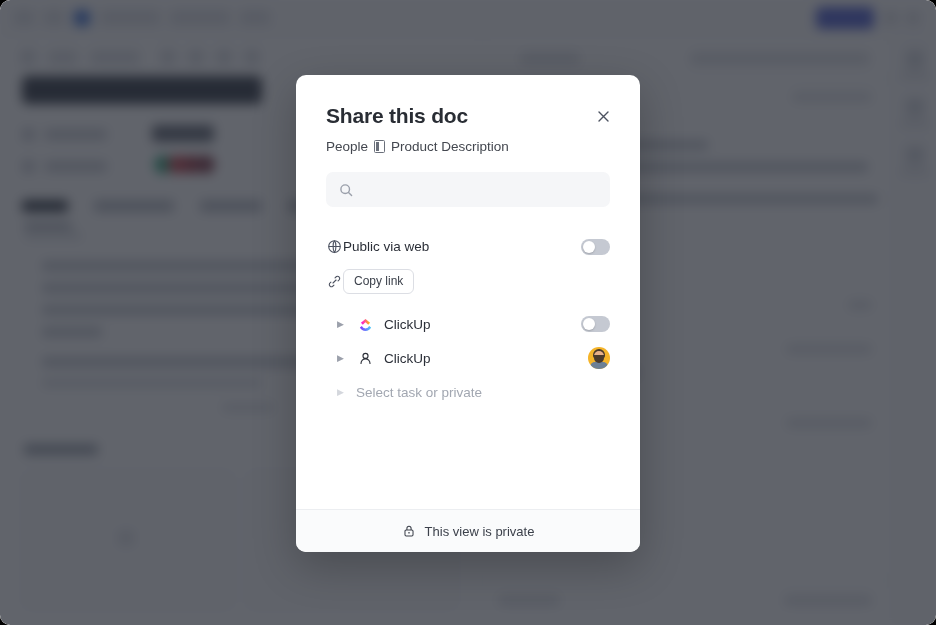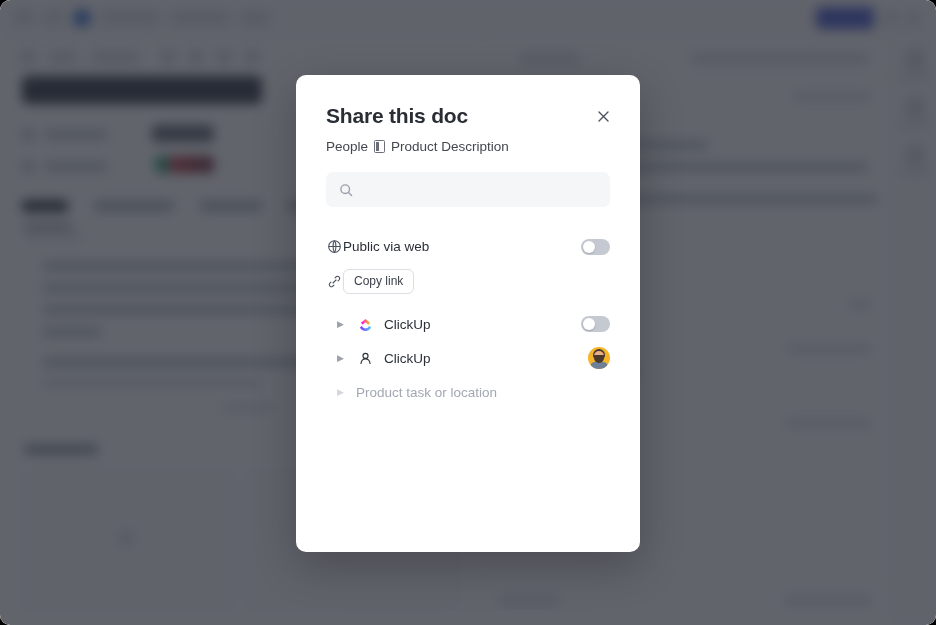--- a/index.html
+++ b/index.html
@@ -542,19 +542,29 @@
           <span class="avatar">
             <span class="body"></span>
             <span class="hair"></span>
             <span class="face"></span>
             <span class="beard"></span>
           </span>
         </div>
 
         <div class="share-row">
           <span class="caret dim">▶</span>
-          <span class="share-label muted">Product task or location</span>
+          <span class="share-label muted">Select task or private</span>
         </div>
       </div>
     </div>
 
+    <div class="modal-foot">
+      <span style="display:flex;">
+        <svg width="14" height="14" viewBox="0 0 16 16" fill="none" stroke="#3c414b" stroke-width="1.2" stroke-linejoin="round">
+          <rect x="3.4" y="6.8" width="9.2" height="7" rx="1.4"></rect>
+          <path d="M5.6 6.8 V5.0 A2.4 2.4 0 0 1 10.4 5.0 V6.8"></path>
+          <circle cx="8" cy="10.1" r="0.95" fill="#3c414b" stroke="none"></circle>
+        </svg>
+      </span>
+      <span class="foot-text">This view is private</span>
+    </div>
   </div>
 </div>
 
 </body></html>

